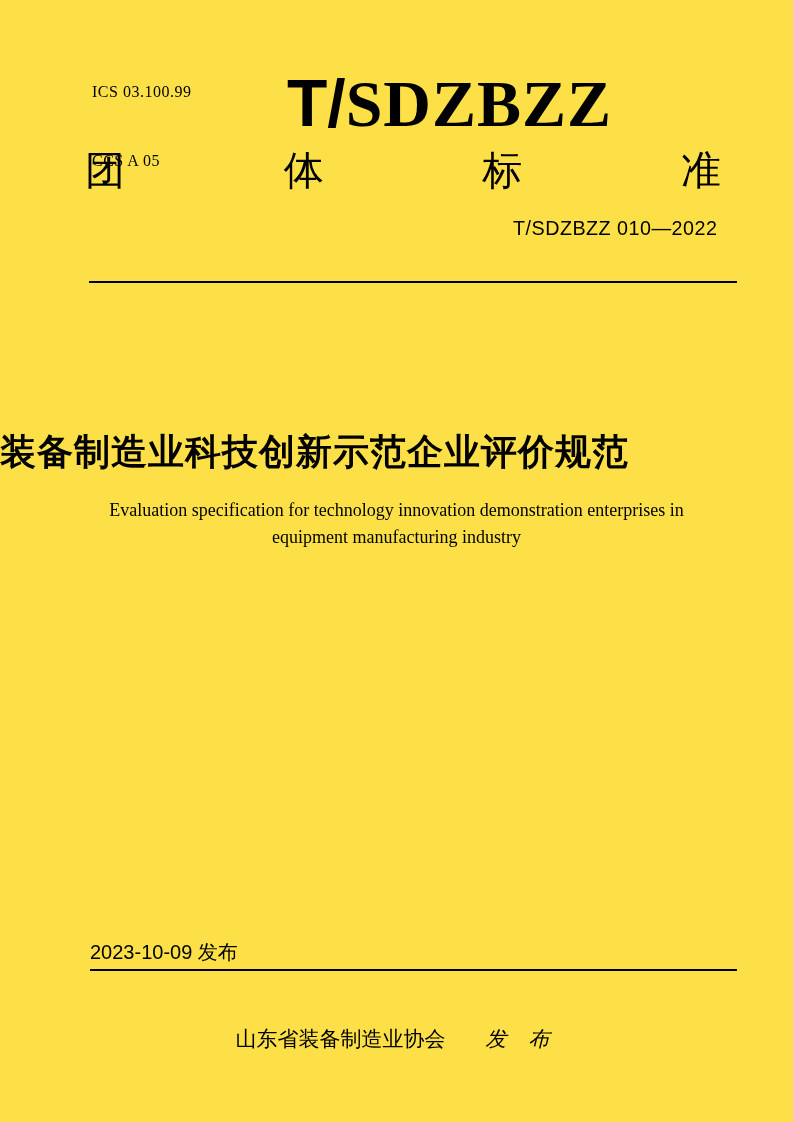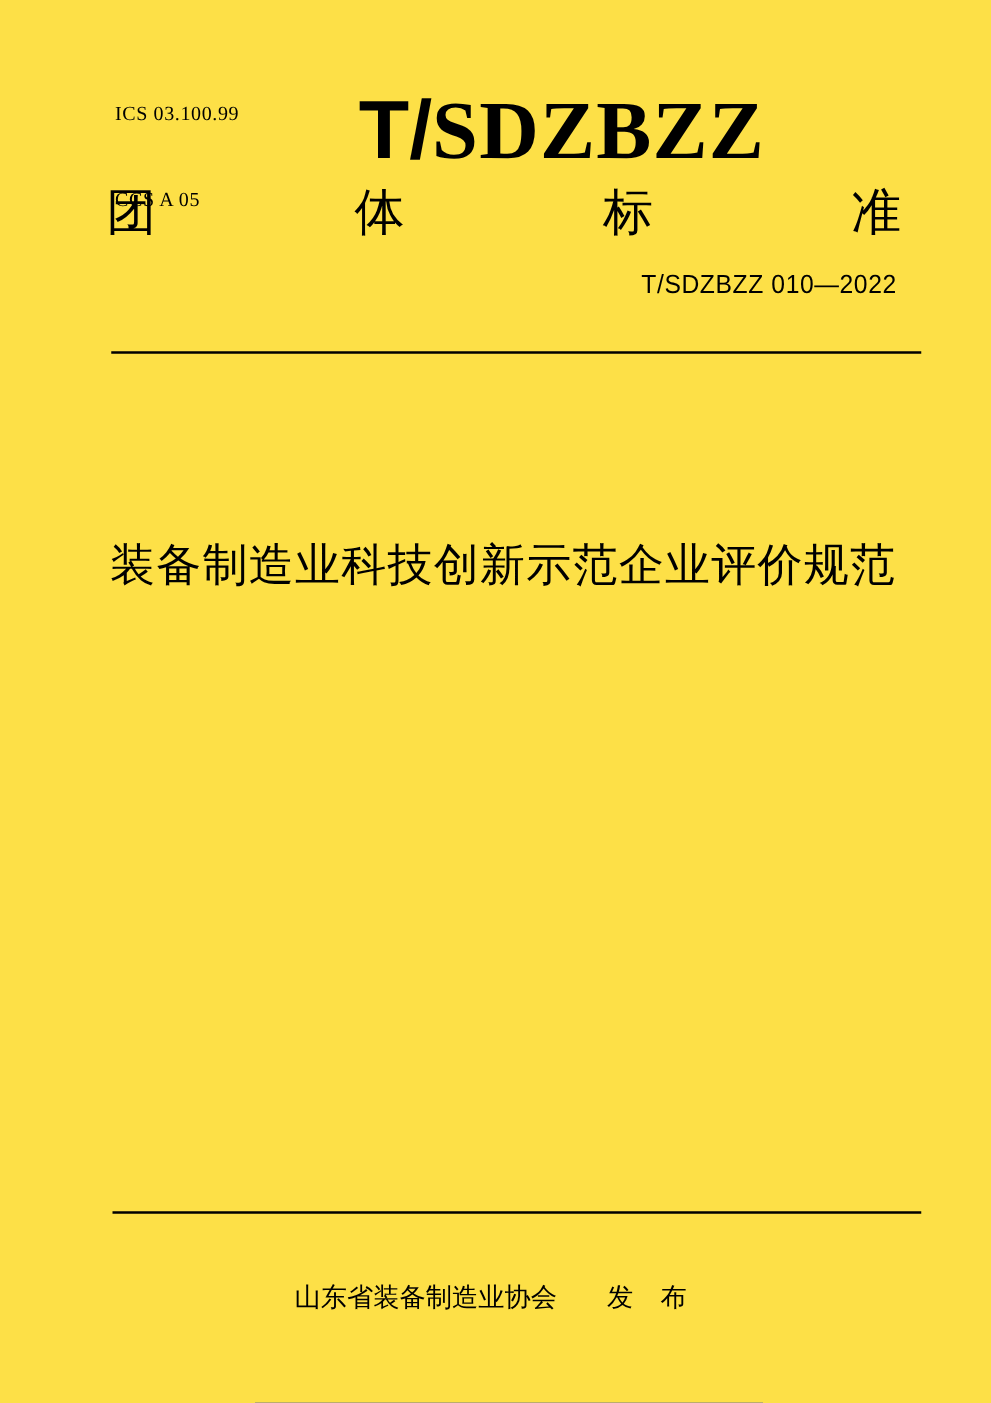--- a/index.html
+++ b/index.html
@@ -76,26 +76,24 @@
   }
   .rule-top { left: 89px; top: 281px; width: 648px; }
   .rule-bottom { left: 90px; top: 969px; width: 647px; }
 
   
   .title-zh {
     position: absolute;
     left: 0;
     right: 0;
     top: 428px;
-    text-align: center;
     font-size: 36px;
-    font-weight: 400;
+    font-weight: 700;
     letter-spacing: 1px;
     white-space: nowrap;
-    margin-left: 12px;
   }
 
   
   .title-en {
     position: absolute;
     left: 60px;
     right: 60px;
     top: 497px;
     text-align: center;
     font-family: "Liberation Serif", serif;
@@ -124,20 +122,21 @@
     top: 1025px;
     text-align: center;
     font-size: 21px;
     line-height: 28px;
     white-space: nowrap;
   }
   .publish-label {
     margin-left: 40px;
     letter-spacing: 8px;
     white-space: pre;
+    font-style: italic;
   }
 </style>
 </head>
 <body>
 
 <div class="page">
 
   <div class="ics-block">
     <div>ICS 03.100.99</div>
     <div>CCS A 05</div>
@@ -151,22 +150,27 @@
     <span>标</span>
     <span>准</span>
   </div>
 
   <div class="std-number">T/SDZBZZ 010—2022</div>
 
   <div class="rule rule-top"></div>
 
   <div class="title-zh">装备制造业科技创新示范企业评价规范</div>
 
+  <div class="title-en">
+    <div>Evaluation specification for technology innovation demonstration enterprises in</div>
+    <div>equipment manufacturing industry</div>
+  </div>
 
   <div class="dates-row">
+    <span>2023-10-09 发布</span>
   </div>
 
   <div class="rule rule-bottom"></div>
 
   <div class="publisher-row">
     <span>山东省装备制造业协会</span><span class="publish-label">发 布</span>
   </div>
 
 </div>
 

